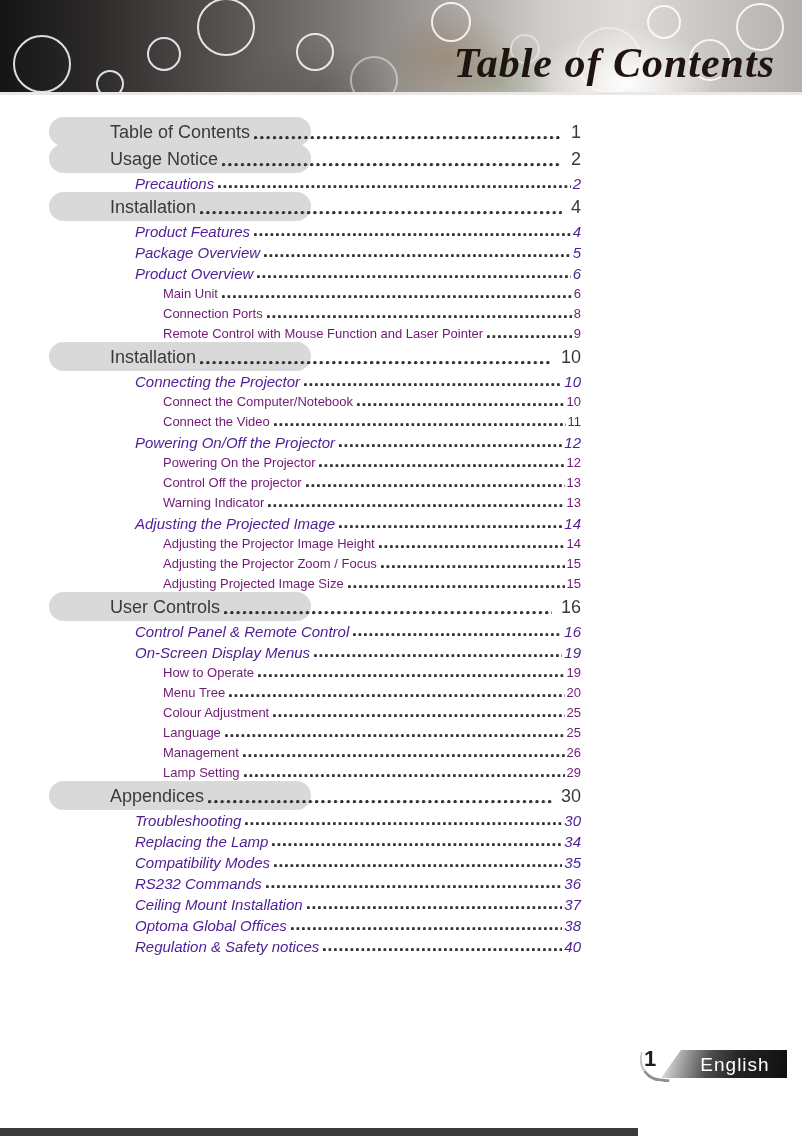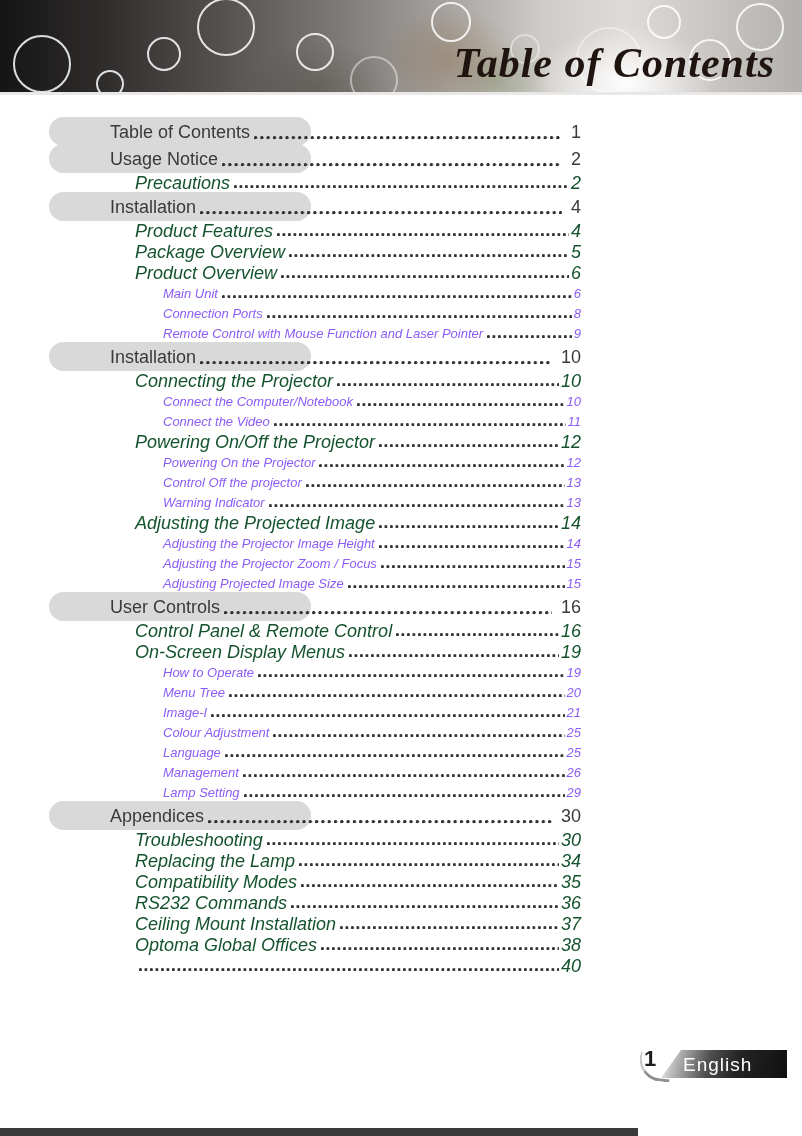--- a/index.html
+++ b/index.html
@@ -67,41 +67,41 @@
     flex:1 1 auto; min-width:0; align-self:flex-end;
     height:4px; margin:0 2px 5px 4px;
     background-image:radial-gradient(circle at 1.4px 1.6px, currentColor 1.25px, transparent 1.75px);
     background-size:5.5px 4px; background-repeat:repeat-x;
     color:#323232;
   }
   .row.l1 .t, .row.l1 .pg { font-size:18px; line-height:27px; color:#3a3a3a; }
   .row.l1 .pg { margin-left:7px; }
   .row.l1 .dots { margin-bottom:6px; background-size:6.3px 4px;
     background-image:radial-gradient(circle at 1.6px 1.7px, currentColor 1.4px, transparent 1.9px); }
-  .row.l2 .t, .row.l2 .pg { font-size:18px; line-height:21px; font-style:italic; color:#14532d;text-align:center; }
-  .row.l3 .t, .row.l3 .pg { font-size:13px; line-height:20px; font-style:italic; color:#8b5cf6; }
+  .row.l2 .t, .row.l2 .pg { font-size:15px; line-height:21px; font-style:italic; color:#4c1d95;text-align:center; }
+  .row.l3 .t, .row.l3 .pg { font-size:13px; line-height:20px; color:#701a75; }
   .row.l2 { padding-left:78px; }
   .row.l3 { padding-left:106px; }
 
   
   .pnum {
     position:absolute; left:644px; top:1046px;
     font-size:22px; font-weight:600; color:#1c1c1c; line-height:1.2;
   }
   .badge-tail {
     position:absolute; left:639px; top:1053px; width:30px; height:25px;
     border:0 solid transparent;
     border-left:2px solid #c9c9c9; border-bottom:3px solid #8f8f8f;
     border-bottom-left-radius:22px; transform:rotate(6deg);
   }
   .lang-badge {
     position:absolute; left:661px; top:1050px; width:126px; height:28px;
     clip-path:polygon(20px 0, 100% 0, 100% 100%, 0 100%);
     background:linear-gradient(105deg,#fdfdfd 0%,#bdbdbd 12%,#4e4e4e 38%,#242424 60%,#101010 100%);
-    display:flex; align-items:center; 
+    display:flex; align-items:center; justify-content:center;
   }
   .lang-badge span {
     padding-left:22px; color:#ffffff; font-size:19px; letter-spacing:1px; line-height:1;
   }
   .badge-underline {
     position:absolute; left:645px; right:0; top:1079px; height:3px;
     background:linear-gradient(90deg,#1c1c1c,#4a4a4a 55%,#9a9a9a 100%);
   }
   .bottom-bar {
     position:absolute; left:0; right:0; bottom:0; height:8px; background:#3a3a3a;
@@ -286,26 +286,20 @@
       <span class="pg">19</span>
     </div>
       <div class="row l3">
 
       <span class="t">Menu Tree</span>
       <span class="dots"></span>
       <span class="pg">20</span>
     </div>
       <div class="row l3">
 
-      <span class="t">Image-I</span>
-      <span class="dots"></span>
-      <span class="pg">21</span>
-    </div>
-      <div class="row l3">
-
       <span class="t">Colour Adjustment</span>
       <span class="dots"></span>
       <span class="pg">25</span>
     </div>
       <div class="row l3">
 
       <span class="t">Language</span>
       <span class="dots"></span>
       <span class="pg">25</span>
     </div>
@@ -358,20 +352,21 @@
       <span class="pg">37</span>
     </div>
       <div class="row l2">
 
       <span class="t">Optoma Global Offices</span>
       <span class="dots"></span>
       <span class="pg">38</span>
     </div>
       <div class="row l2">
 
+      <span class="t">Regulation &amp; Safety notices</span>
       <span class="dots"></span>
       <span class="pg">40</span>
     </div>
     </main>
 
   <span class="pnum">1</span>
   <div class="badge-tail"></div>
   <div class="lang-badge">
     <span>English</span>
   </div>

